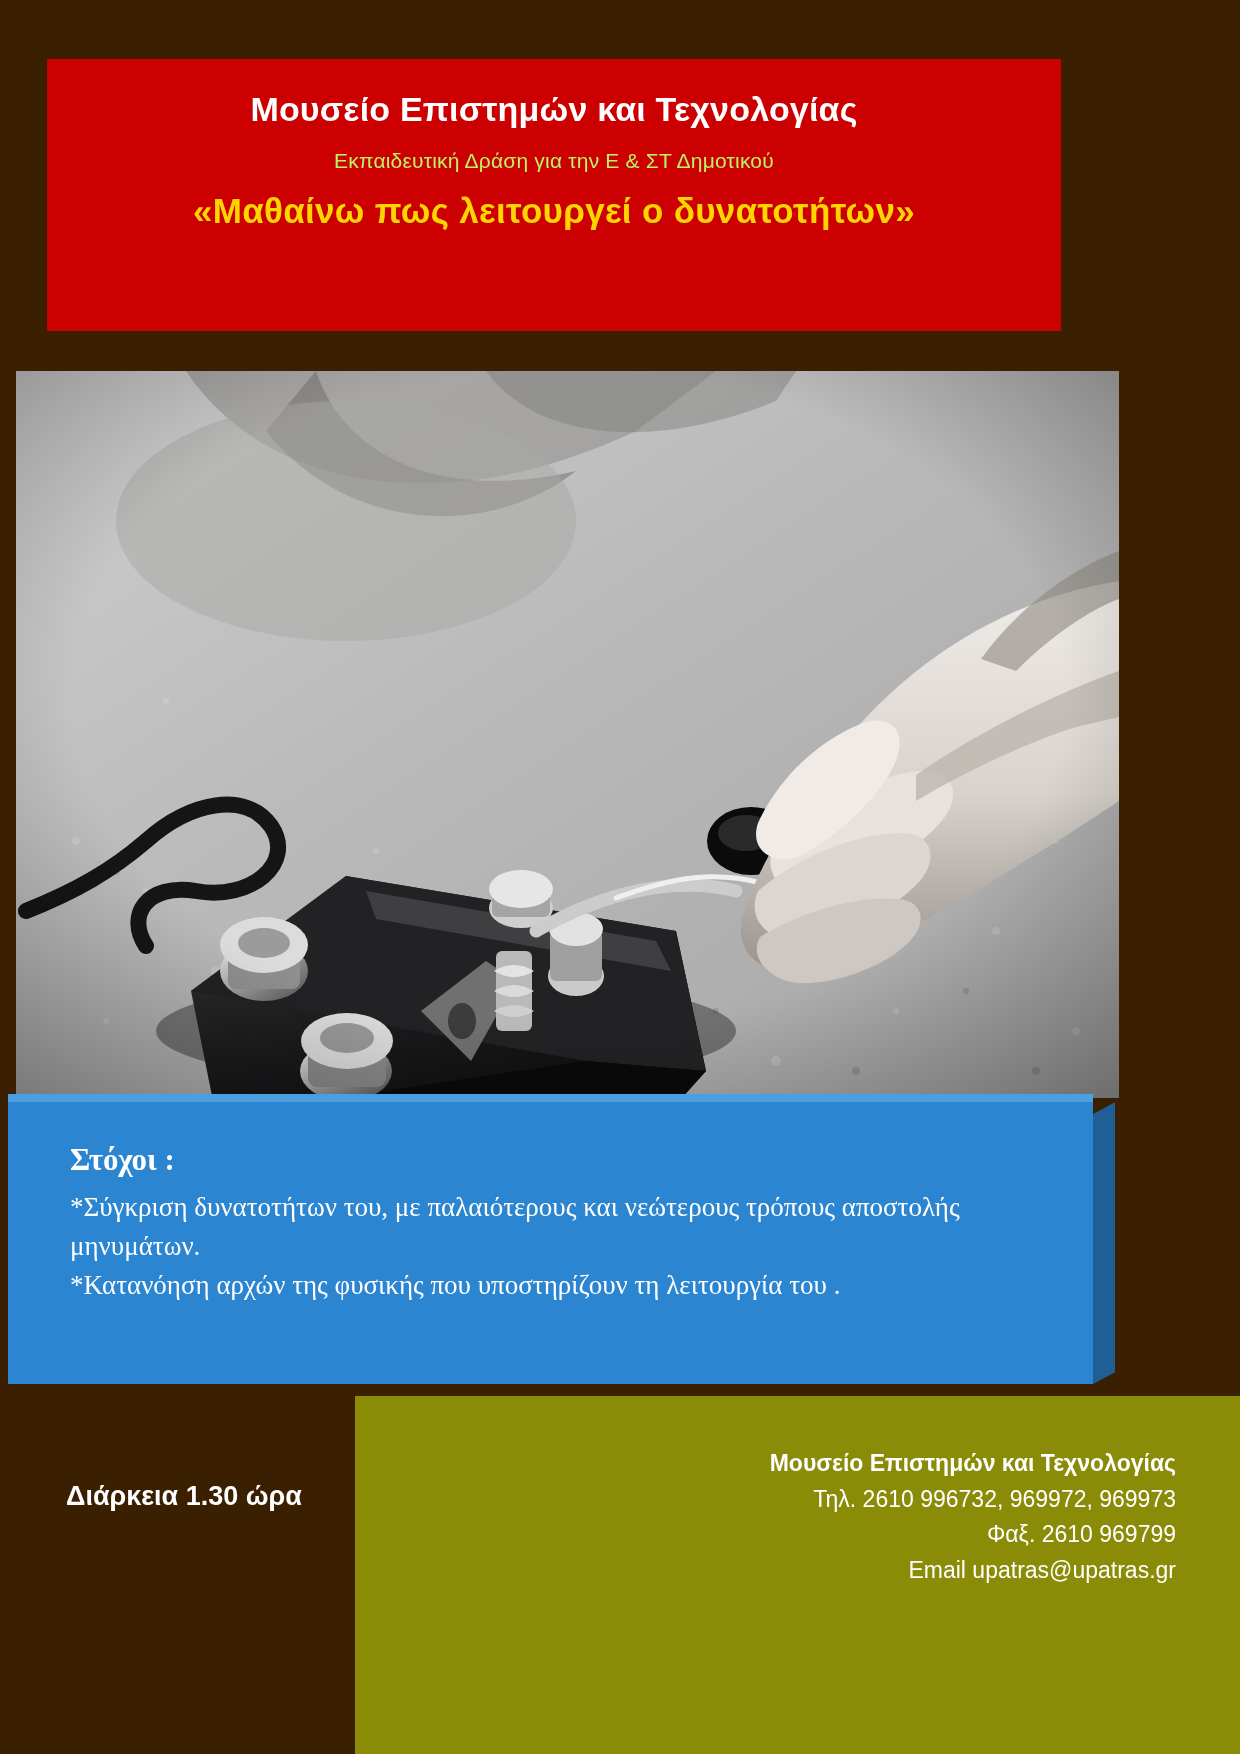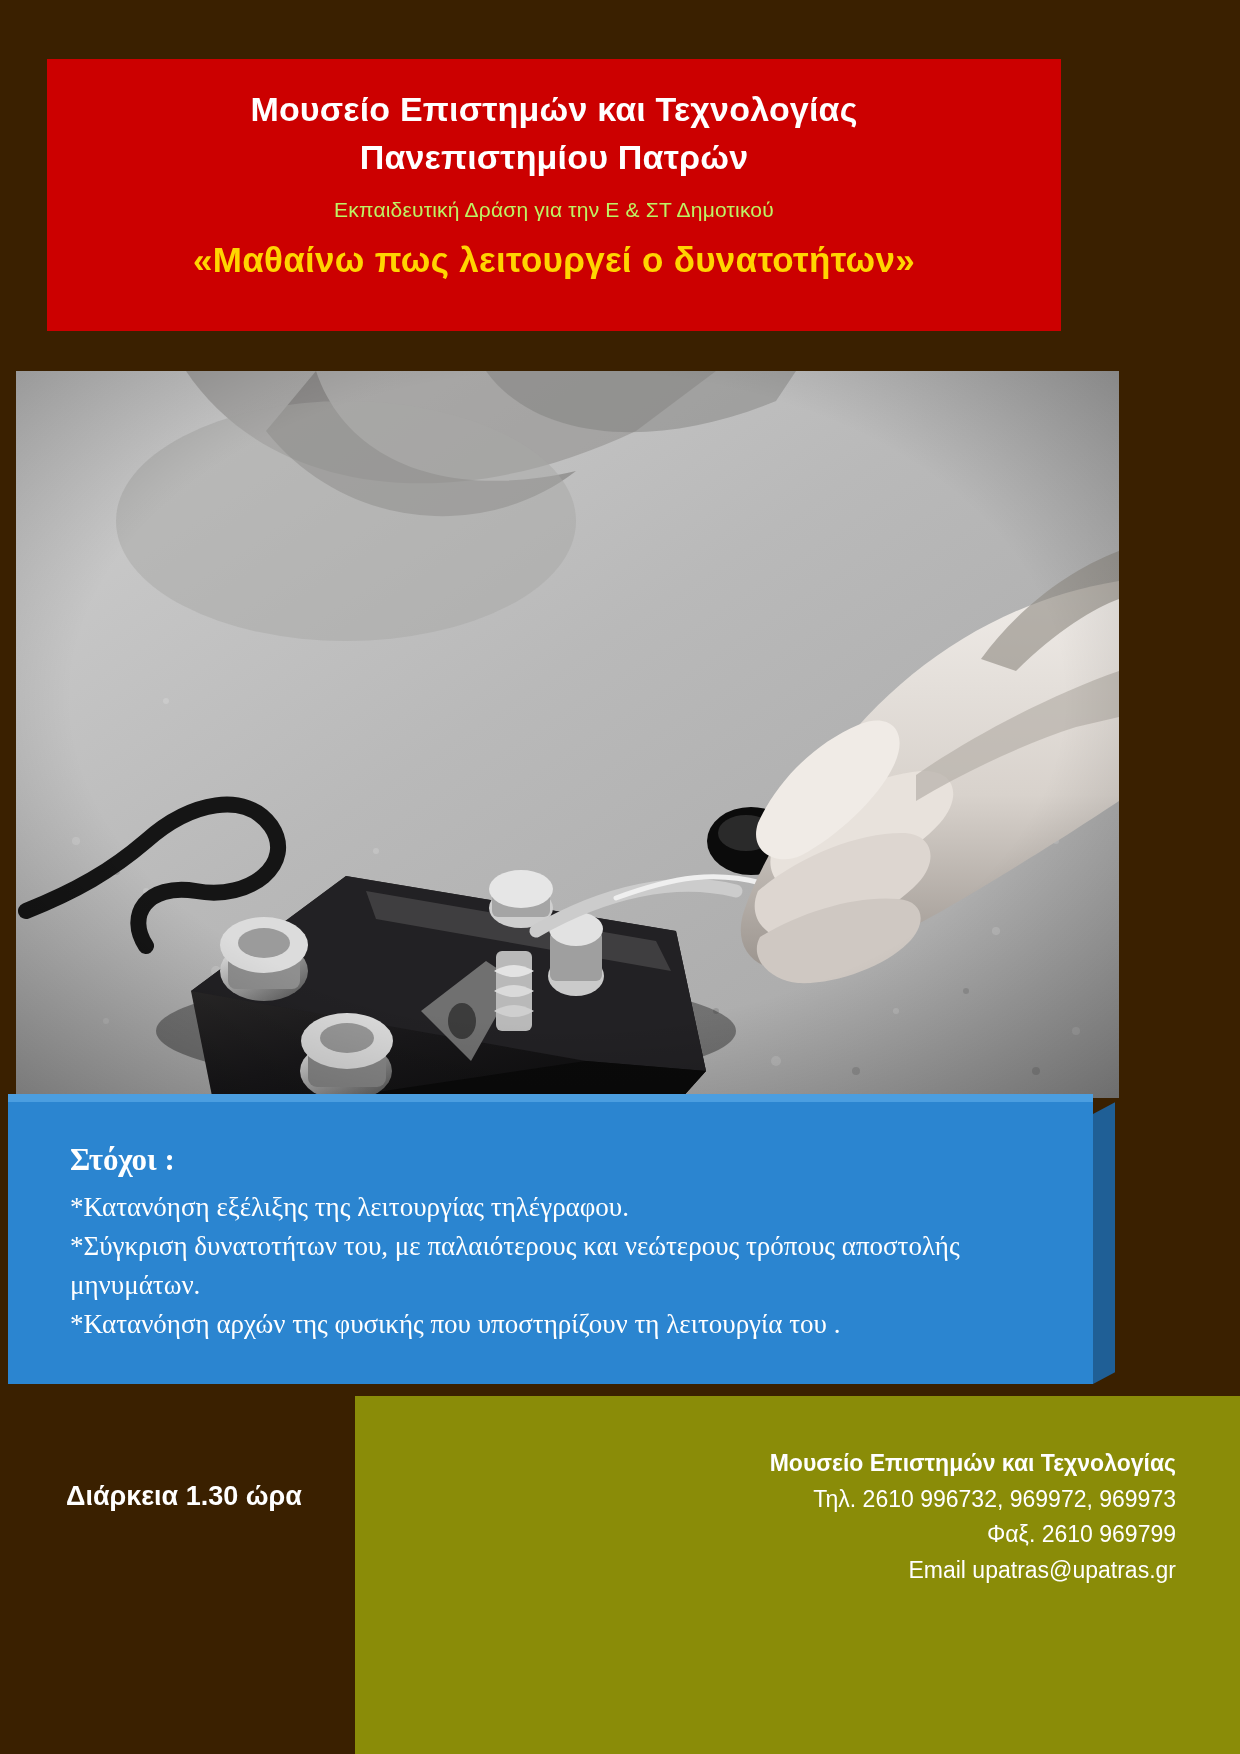--- a/index.html
+++ b/index.html
@@ -149,21 +149,20 @@
     font-weight: bold;
   }
 </style>
 </head>
 <body>
 
 <div class="poster">
 
   <div class="header-band">
     <div class="header-title">Μουσείο Επιστημών και Τεχνολογίας</div>
-    <div class="header-title">Πανεπιστημίου Πατρών</div>
     <div class="header-sub">Εκπαιδευτική Δράση για την Ε &amp; ΣΤ Δημοτικού</div>
     <div class="header-quote">«Μαθαίνω πως λειτουργεί ο δυνατοτήτων»</div>
   </div>
 
   <div class="photo-wrap">
     <svg class="photo-svg" viewBox="0 0 1103 727" preserveAspectRatio="xMidYMid slice">
       <defs>
         <linearGradient id="bgGrad" x1="0" y1="0" x2="1" y2="1">
           <stop offset="0%" stop-color="#cfcfcf"></stop>
           <stop offset="45%" stop-color="#b9b9b9"></stop>
@@ -288,21 +287,20 @@
       <path d="M1000,300 C1040,260 1080,236 1103,228 L1103,180 C1050,200 1000,240 965,288 Z" fill="#8e8880" opacity="0.6"></path>
 
       <rect x="0" y="0" width="1103" height="727" fill="url(#vign)"></rect>
     </svg>
   </div>
 
   <div class="blue-shadow-top"></div>
   <div class="blue-shadow-right"></div>
   <div class="blue-band">
     <div class="obj-title">Στόχοι :</div>
-    <div class="obj-line">*Κατανόηση εξέλιξης της λειτουργίας τηλέγραφου.</div>
     <div class="obj-line">*Σύγκριση δυνατοτήτων του, με παλαιότερους και νεώτερους τρόπους αποστολής μηνυμάτων.</div>
     <div class="obj-line">*Κατανόηση  αρχών της φυσικής που υποστηρίζουν τη λειτουργία του .</div>
   </div>
 
   <div class="footer-left"></div>
   <div class="footer-duration">Διάρκεια 1.30 ώρα</div>
 
   <div class="footer-olive">
     <div class="footer-contact-line first">Μουσείο Επιστημών και Τεχνολογίας</div>
     <div class="footer-contact-line">Τηλ. 2610 996732, 969972, 969973</div>

